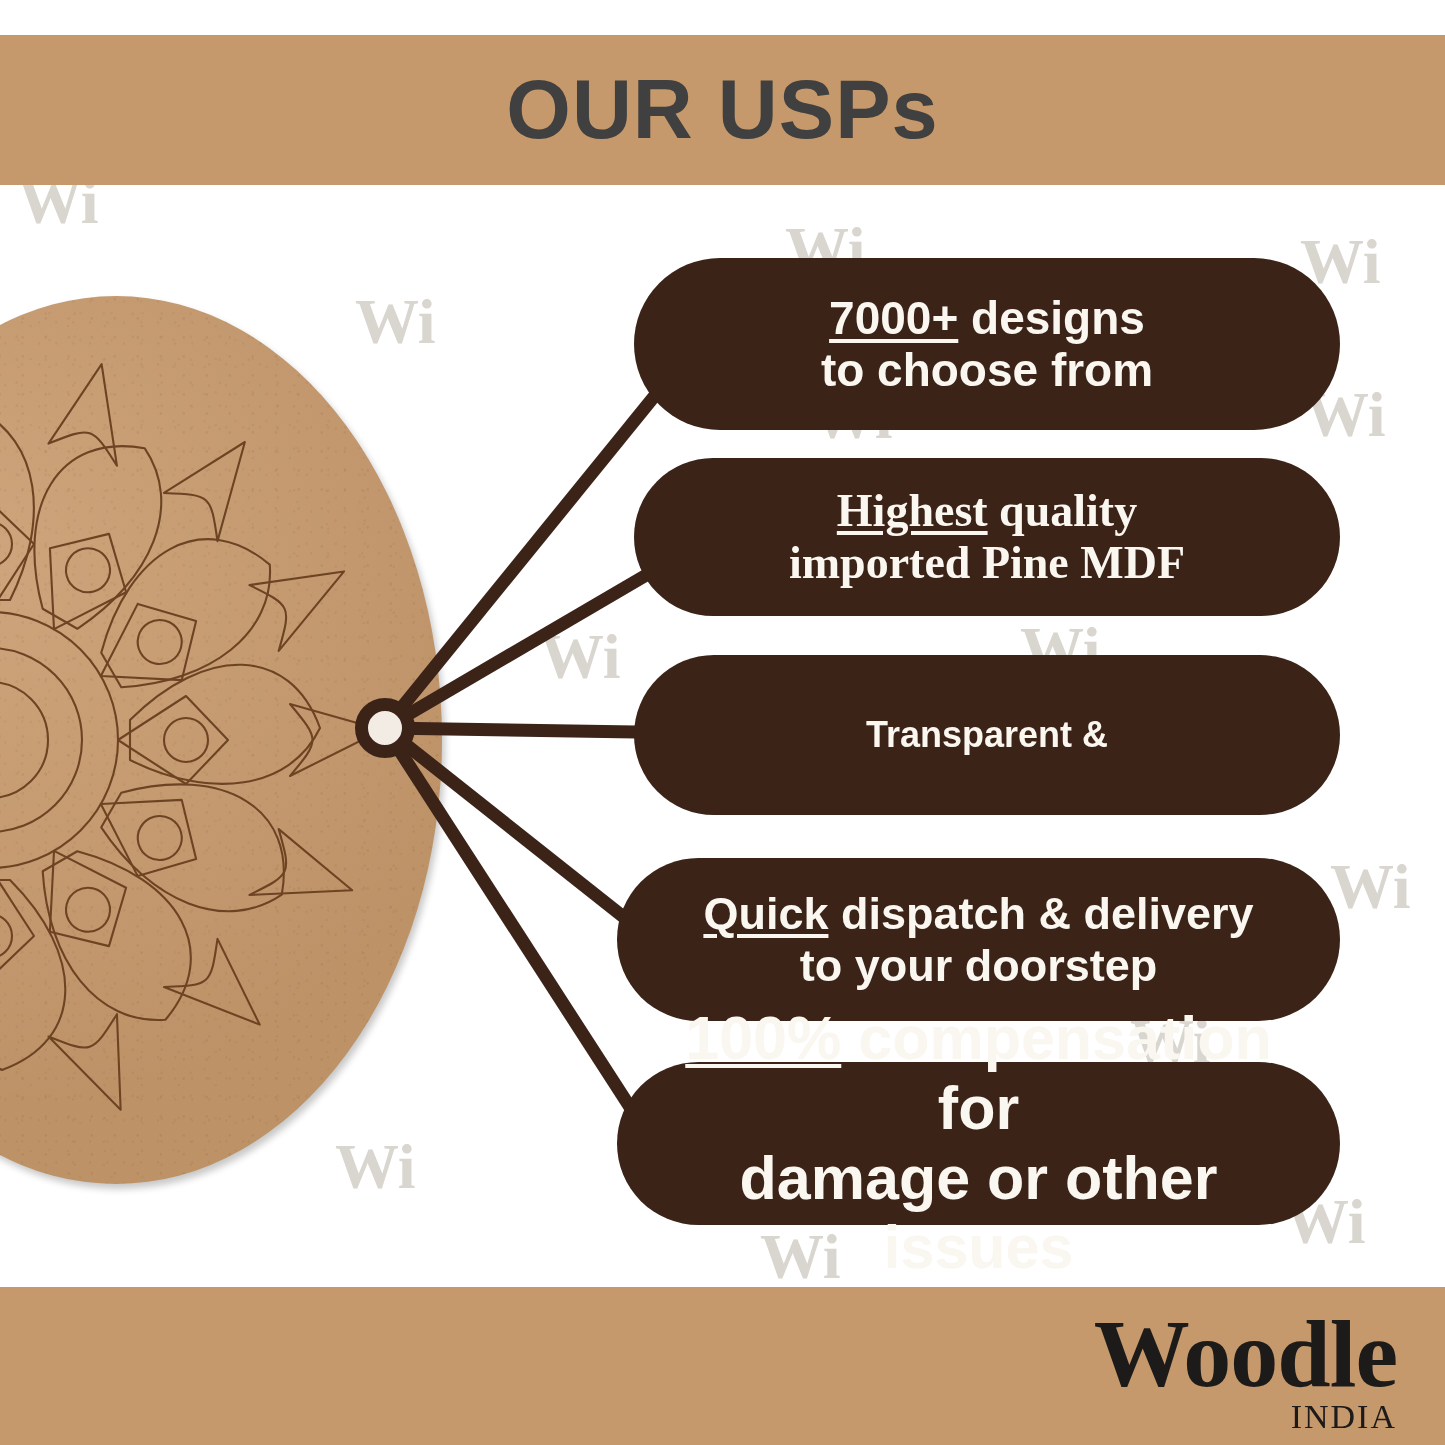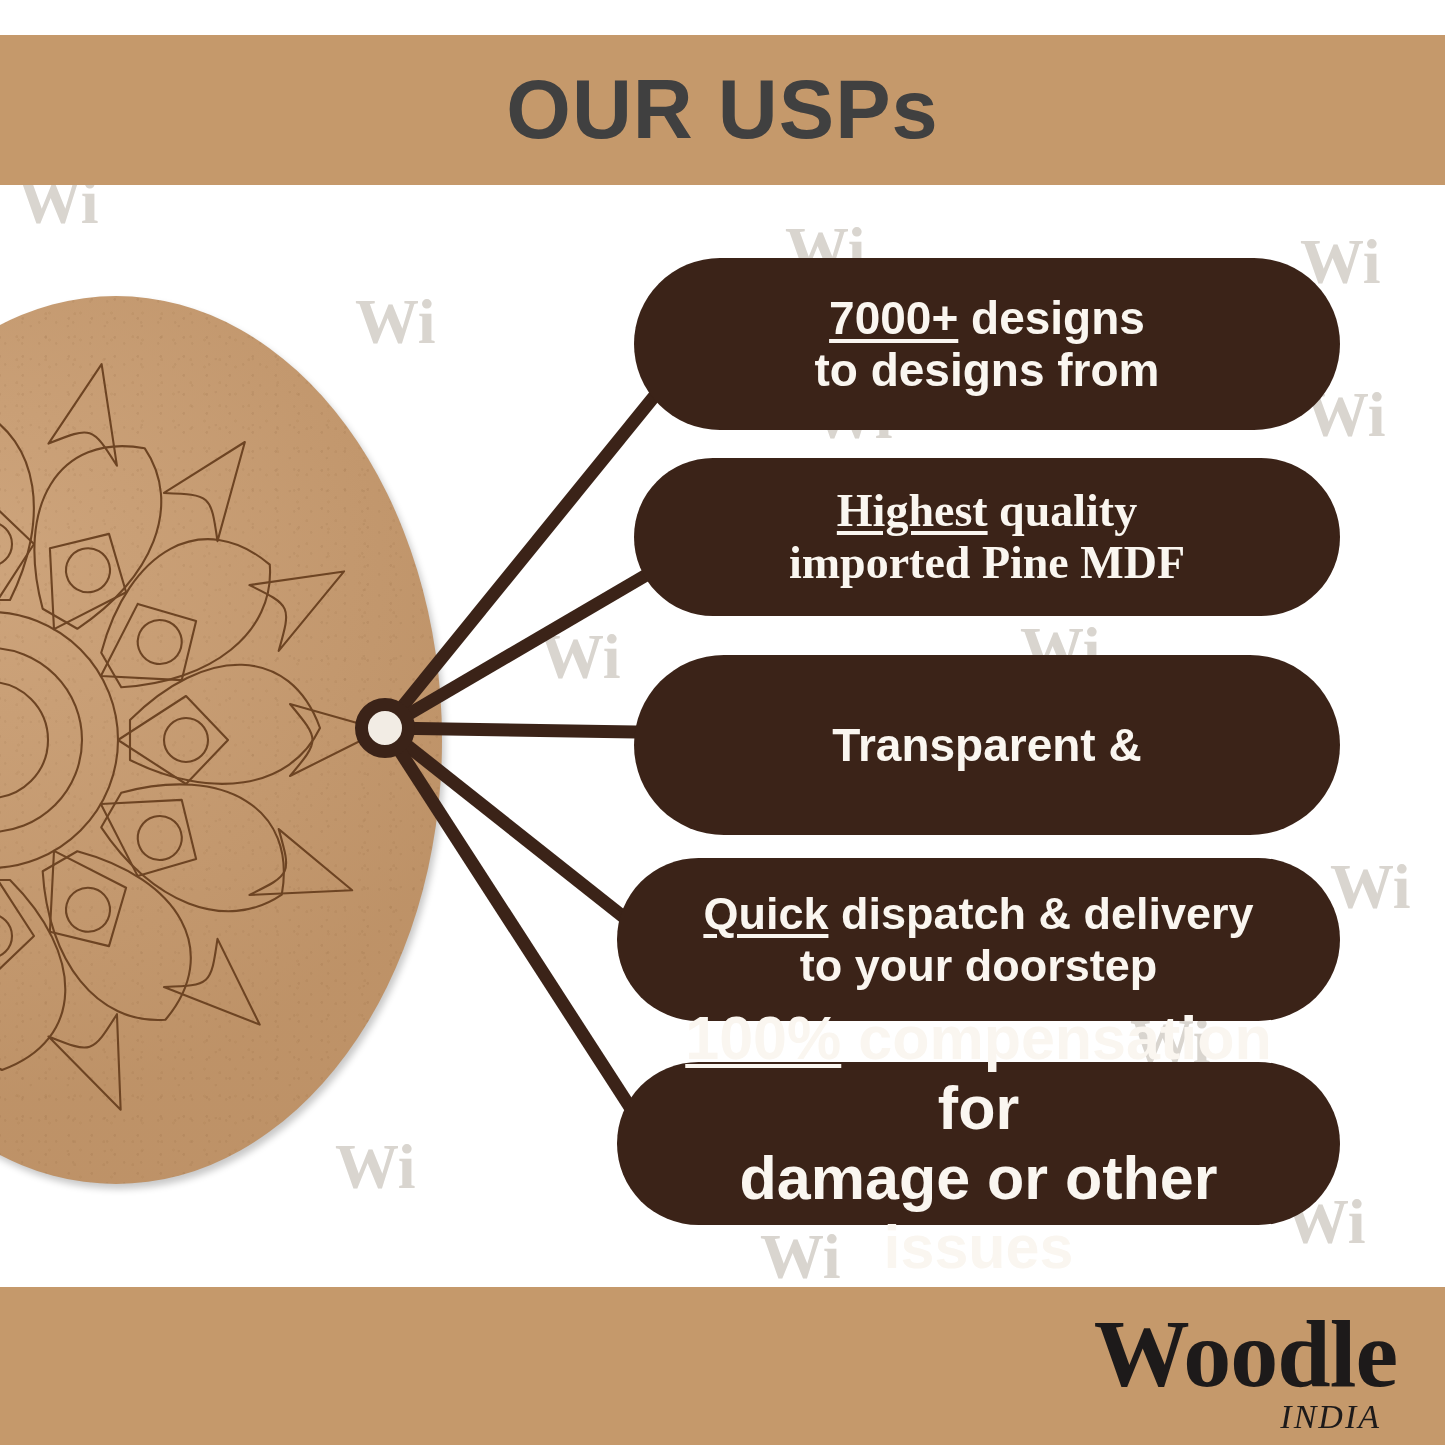--- a/index.html
+++ b/index.html
@@ -142,21 +142,21 @@
   }
   .pill .txt { display: block; }
   .pill u {
     text-decoration: underline;
     text-underline-offset: 5px;
     text-decoration-thickness: 4px;
   }
 
   .pill-1 { left: 634px; top: 258px; width: 706px; height: 172px; font-size: 46px; }
   .pill-2 { left: 634px; top: 458px; width: 706px; height: 158px; font-size: 46px; }
-  .pill-3 { left: 634px; top: 655px; width: 706px; height: 180px; font-size: 46px; text-align: center; }
+  .pill-3 { left: 634px; top: 655px; width: 706px; height: 160px; font-size: 36px; text-align: center; }
   .pill-4 { left: 617px; top: 858px; width: 723px; height: 163px; font-size: 45px; }
   .pill-5 { left: 617px; top: 1062px; width: 723px; height: 163px; font-size: 61px; }
 
   
   .brand {
     position: absolute;
     right: 48px;
     top: 1310px;
     z-index: 8;
     text-align: right;
@@ -168,22 +168,21 @@
     font-size: 96px;
     line-height: .92;
     letter-spacing: -1px;
   }
   .brand-sub {
     font-family: "Liberation Serif", serif;
     font-size: 34px;
     letter-spacing: 2px;
     line-height: 1;
     margin-top: 2px;
-    margin-right: 16px;
-    font-style: italic;
+    margin-right: 0;
   }
 </style>
 </head>
 <body>
 
 <div id="page">
 
   <div class="watermark-layer">
     <span class="wm" style="left: 18px; top: 170px; color: rgb(217, 213, 207);">Wi</span>
     <span class="wm" style="left: 355px; top: 290px; color: rgb(217, 213, 207);">Wi</span>
@@ -288,21 +287,21 @@
       <line x1="385" y1="728" x2="640" y2="930"></line>
       <line x1="385" y1="728" x2="648" y2="1135"></line>
     </g>
   </svg>
 
   <div class="hub"></div>
 
   <div class="pill pill-1" style="background: rgb(59, 35, 24); color: rgb(250, 246, 240);">
     <span>
       <span class="txt"><u>7000+</u><span> designs</span></span>
-      <span class="txt">to designs from</span>
+      <span class="txt">to choose from</span>
     </span>
   </div>
 
   <div class="pill pill-2" style="background: rgb(59, 35, 24); color: rgb(250, 246, 240); font-family: Liberation Serif, serif;">
     <span>
       <span class="txt"><u>Highest</u><span> quality</span></span>
       <span class="txt">imported Pine MDF</span>
     </span>
   </div>
 

